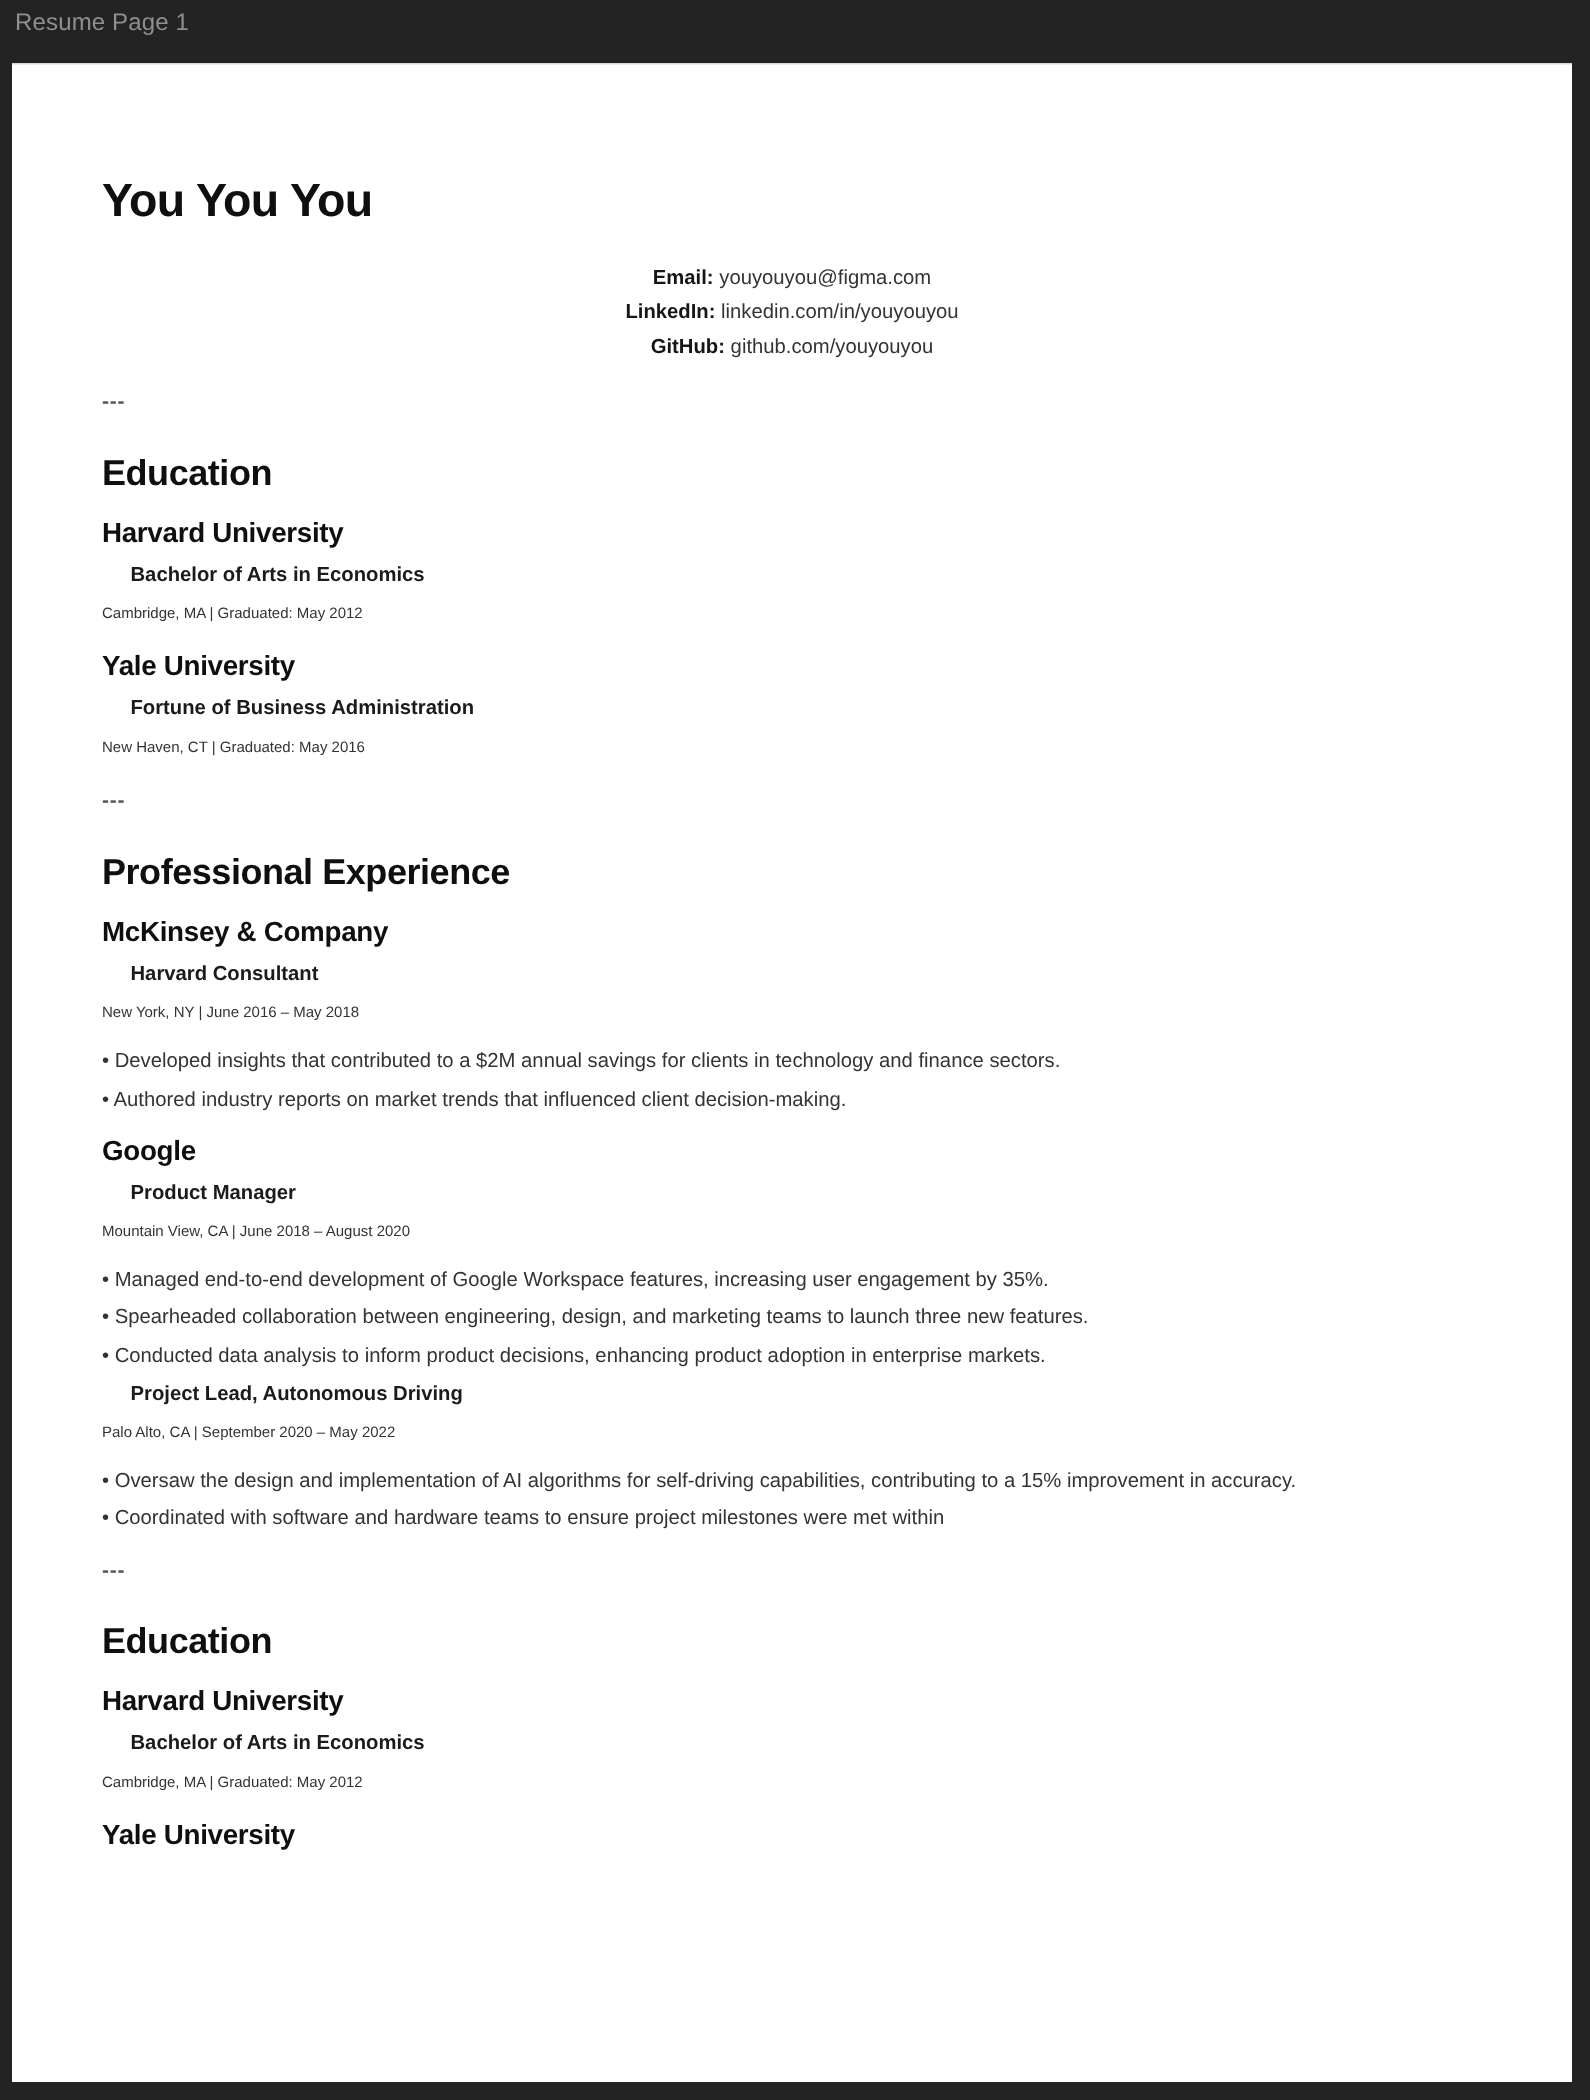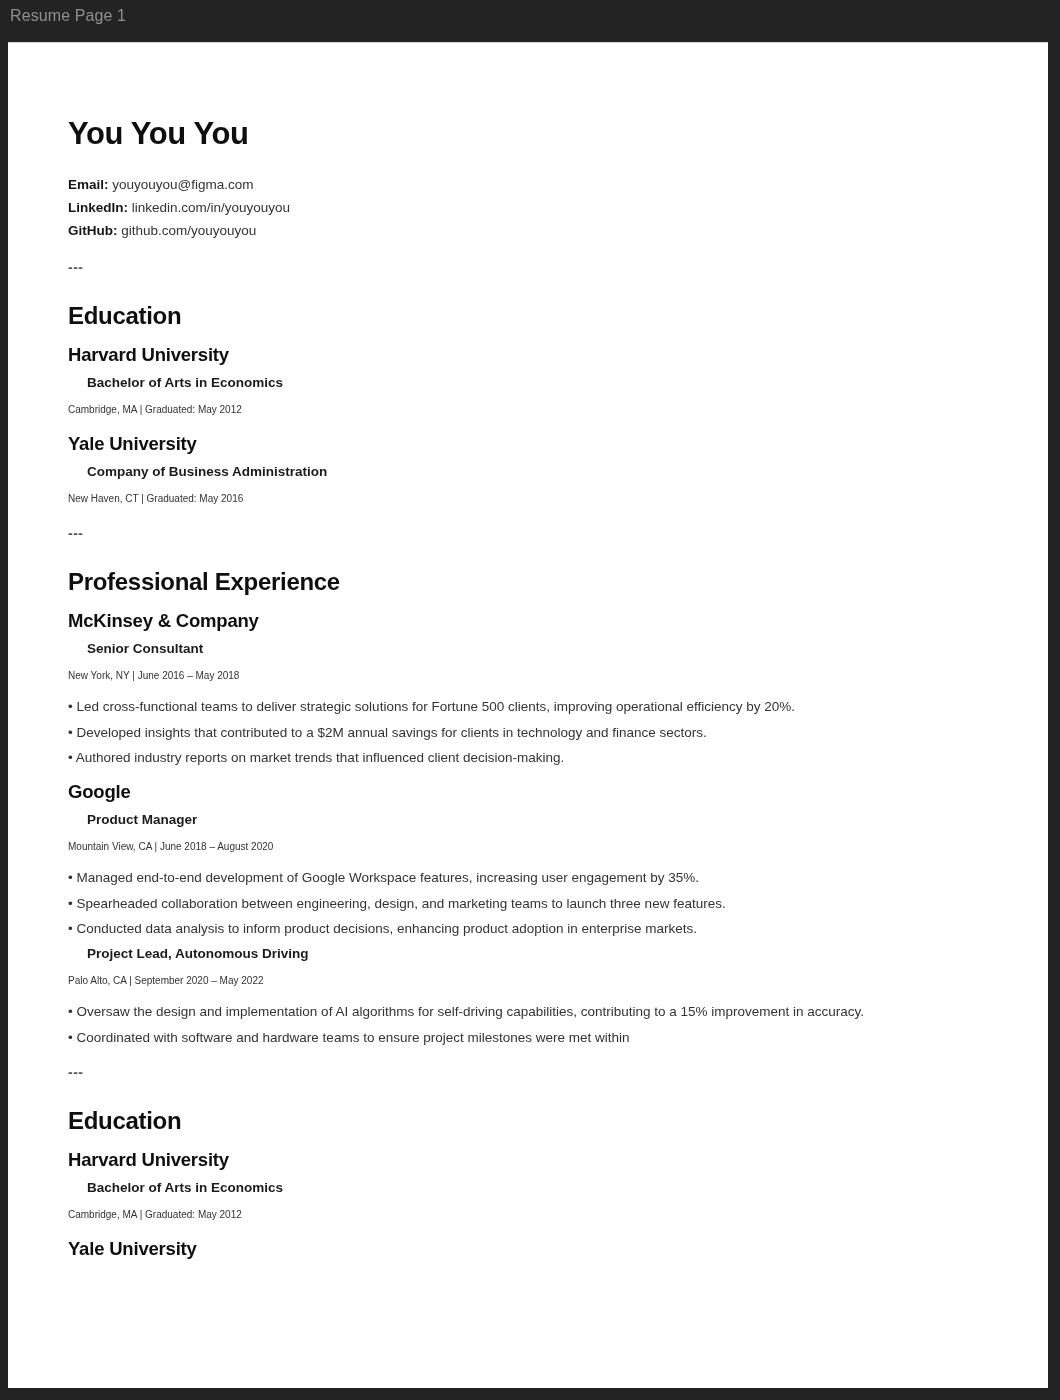--- a/index.html
+++ b/index.html
@@ -29,21 +29,21 @@
     border-top:1px solid #d7d7d7;
     padding:72px 60px 8px 60px;
     overflow:hidden;
   }
   h1.name{
     font-size:31px;line-height:38px;font-weight:700;
     color:var(--heading_text);letter-spacing:-.4px;
   }
   .contacts{margin-top:20px;}
   .contacts p{
-    font-size:13.5px;line-height:23px;color:var(--body_text);
+    font-size:13.5px;line-height:23px;color:var(--body_text);text-align:center;
   }
   .contacts strong{color:#161616;font-weight:700;}
   .sep{
     margin-top:14px;
     font-size:14px;line-height:23px;
     color:var(--separator_text);letter-spacing:.5px;font-weight:600;
   }
   h2.section-heading{
     margin-top:22px;
     font-size:24px;line-height:29px;font-weight:700;
@@ -92,34 +92,33 @@
   <h2 class="section-heading">Education</h2>
 
   <section class="entry">
     <h3>Harvard University</h3>
     <p class="role">Bachelor of Arts in Economics</p>
     <p class="meta">Cambridge, MA | Graduated: May 2012</p>
   </section>
 
   <section class="entry">
     <h3>Yale University</h3>
-    <p class="role">Company of Business Administration</p>
+    <p class="role">Fortune of Business Administration</p>
     <p class="meta">New Haven, CT | Graduated: May 2016</p>
   </section>
 
   <p class="sep">---</p>
 
   <h2 class="section-heading">Professional Experience</h2>
 
   <section class="entry">
     <h3>McKinsey &amp; Company</h3>
-    <p class="role">Senior Consultant</p>
+    <p class="role">Harvard Consultant</p>
     <p class="meta">New York, NY | June 2016 – May 2018</p>
     <ul class="bullets">
-      <li>Led cross-functional teams to deliver strategic solutions for Fortune 500 clients, improving operational efficiency by 20%.</li>
       <li>Developed insights that contributed to a $2M annual savings for clients in technology and finance sectors.</li>
       <li>Authored industry reports on market trends that influenced client decision-making.</li>
     </ul>
   </section>
 
   <section class="entry">
     <h3>Google</h3>
     <p class="role">Product Manager</p>
     <p class="meta">Mountain View, CA | June 2018 – August 2020</p>
     <ul class="bullets">

